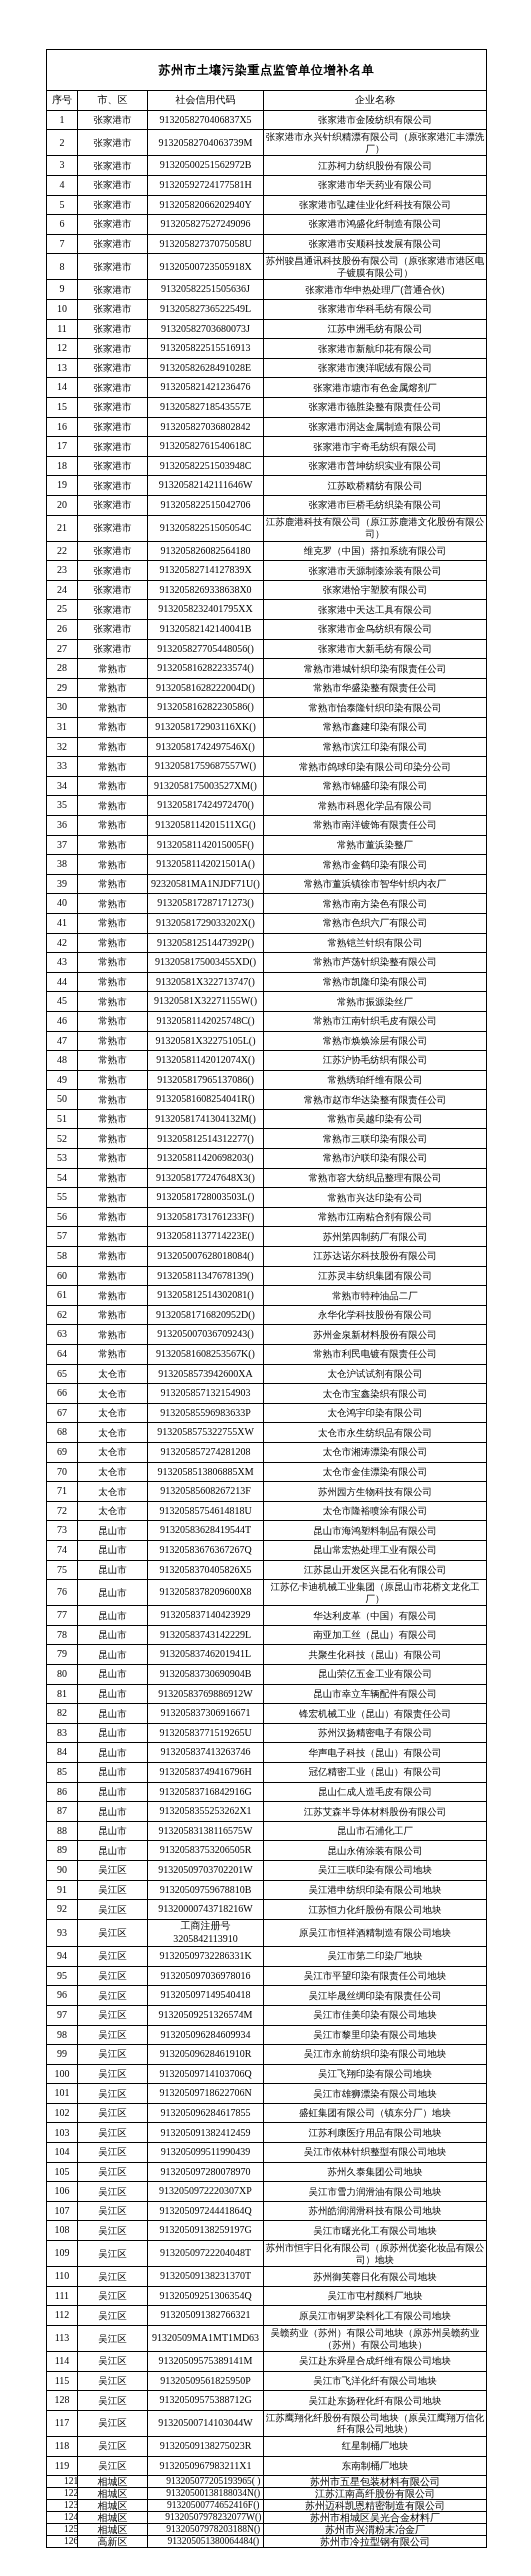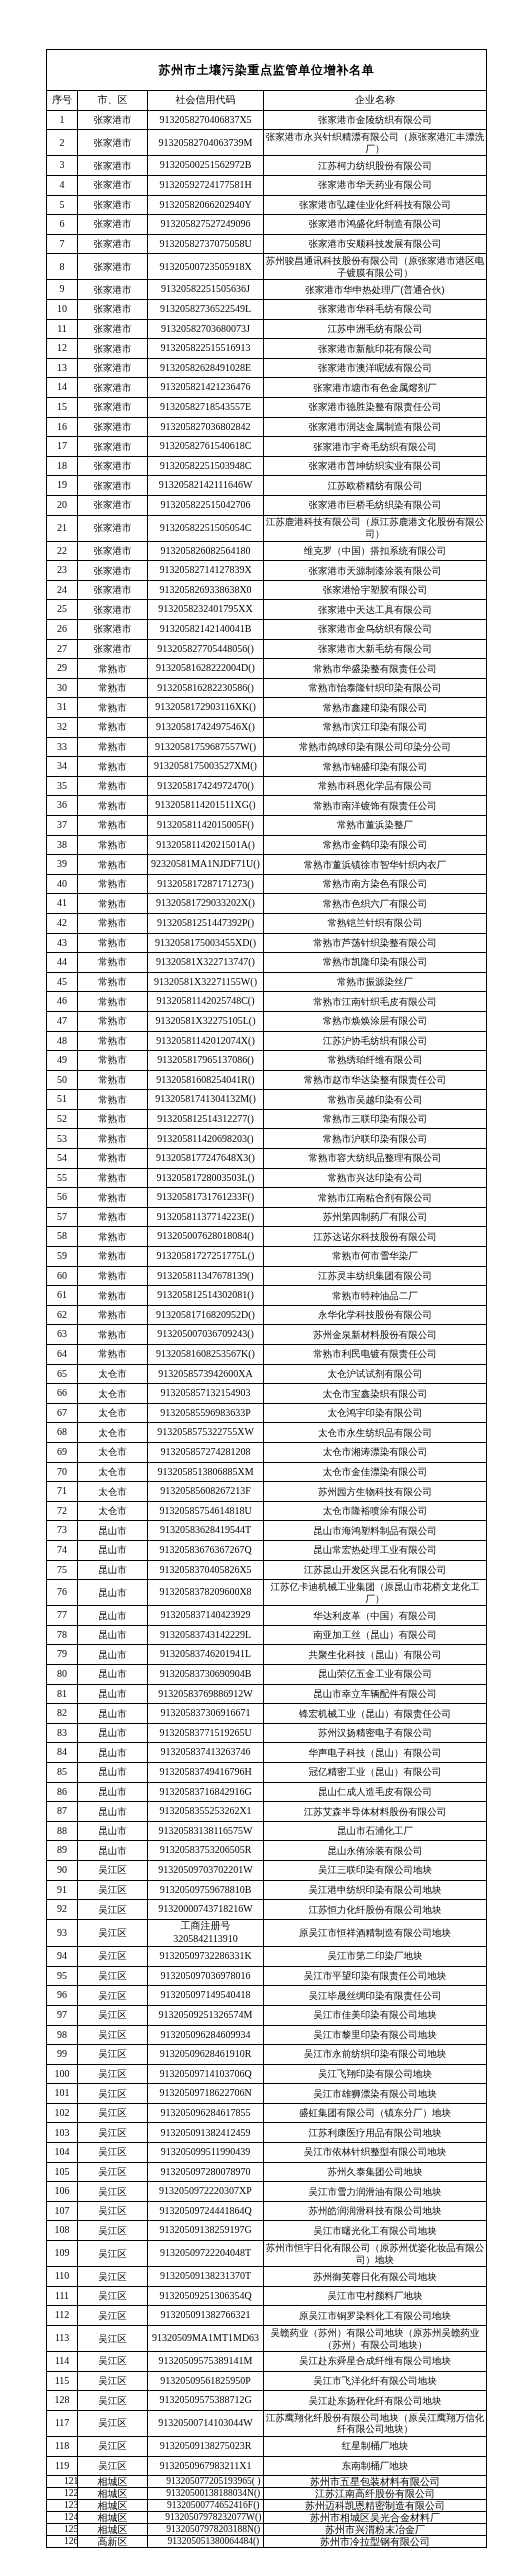--- a/index.html
+++ b/index.html
@@ -242,20 +242,26 @@
           <td class="c2">91320582142140041B</td>
           <td class="c3">张家港市金鸟纺织有限公司</td>
         </tr>
         <tr>
           <td class="c0">27</td>
           <td class="c1">张家港市</td>
           <td class="c2">913205827705448056()</td>
           <td class="c3">张家港市大新毛纺有限公司</td>
         </tr>
         <tr>
+          <td class="c0">28</td>
+          <td class="c1">常熟市</td>
+          <td class="c2">913205816282233574()</td>
+          <td class="c3">常熟市港城针织印染有限责任公司</td>
+        </tr>
+        <tr>
           <td class="c0">29</td>
           <td class="c1">常熟市</td>
           <td class="c2">91320581628222004D()</td>
           <td class="c3">常熟市华盛染整有限责任公司</td>
         </tr>
         <tr>
           <td class="c0">30</td>
           <td class="c1">常熟市</td>
           <td class="c2">913205816282230586()</td>
           <td class="c3">常熟市怡泰隆针织印染有限公司</td>
@@ -420,26 +426,20 @@
           <td class="c0">57</td>
           <td class="c1">常熟市</td>
           <td class="c2">91320581137714223E()</td>
           <td class="c3">苏州第四制药厂有限公司</td>
         </tr>
         <tr>
           <td class="c0">58</td>
           <td class="c1">常熟市</td>
           <td class="c2">913205007628018084()</td>
           <td class="c3">江苏达诺尔科技股份有限公司</td>
-        </tr>
-        <tr>
-          <td class="c0">59</td>
-          <td class="c1">常熟市</td>
-          <td class="c2">91320581727251775L()</td>
-          <td class="c3">常熟市何市雪华染厂</td>
         </tr>
         <tr>
           <td class="c0">60</td>
           <td class="c1">常熟市</td>
           <td class="c2">913205811347678139()</td>
           <td class="c3">江苏灵丰纺织集团有限公司</td>
         </tr>
         <tr>
           <td class="c0">61</td>
           <td class="c1">常熟市</td>

